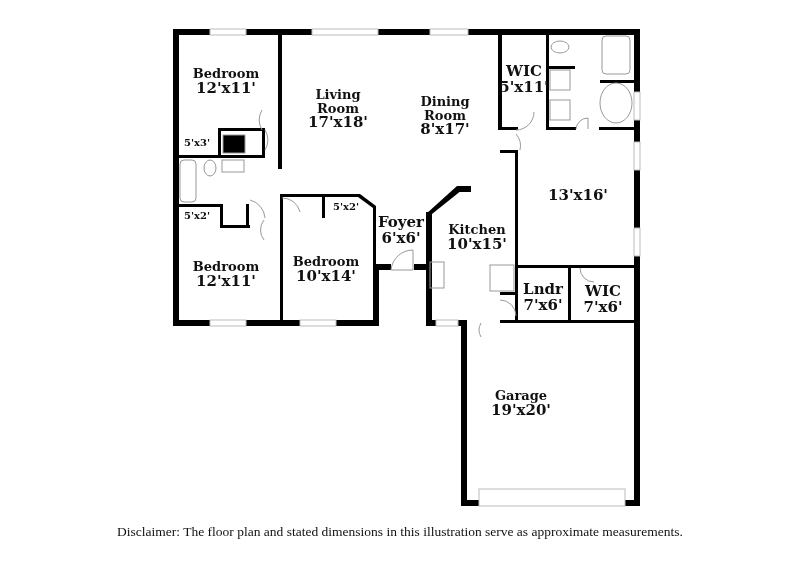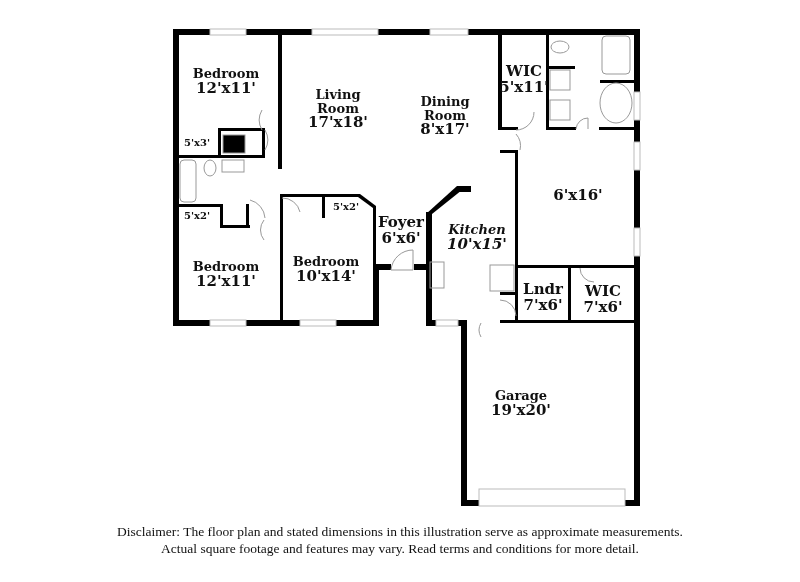--- a/index.html
+++ b/index.html
@@ -123,36 +123,36 @@
 </div>
 <div class="lbl" style="left:445px;top:117px;">
   <span class="n" style="white-space:normal;width:60px;">Dining Room</span>
   <span class="d">8'x17'</span>
 </div>
 <div class="lbl sm" style="left:524px;top:80px;">
   <span class="n">WIC</span>
   <span class="d">5'x11'</span>
 </div>
 <div class="lbl" style="left:578px;top:196px;">
-  <span class="d">6'x16'</span>
+  <span class="d">13'x16'</span>
 </div>
 <div class="lbl xs" style="left:197px;top:143px;">
   <span class="d">5'x3'</span>
 </div>
 <div class="lbl xs" style="left:197px;top:216px;">
   <span class="d">5'x2'</span>
 </div>
 <div class="lbl xs" style="left:346px;top:207px;">
   <span class="d">5'x2'</span>
 </div>
 <div class="lbl sm" style="left:401px;top:231px;">
   <span class="n">Foyer</span>
   <span class="d">6'x6'</span>
 </div>
-<div class="lbl" style="left:477px;top:238px;font-style:italic;">
+<div class="lbl" style="left:477px;top:238px;">
   <span class="n">Kitchen</span>
   <span class="d">10'x15'</span>
 </div>
 <div class="lbl" style="left:226px;top:275px;">
   <span class="n">Bedroom</span>
   <span class="d">12'x11'</span>
 </div>
 <div class="lbl" style="left:326px;top:270px;">
   <span class="n">Bedroom</span>
   <span class="d">10'x14'</span>
@@ -165,14 +165,13 @@
   <span class="n">WIC</span>
   <span class="d">7'x6'</span>
 </div>
 <div class="lbl" style="left:521px;top:404px;">
   <span class="n">Garage</span>
   <span class="d">19'x20'</span>
 </div>
 
 <div id="disclaimer">
   <span>Disclaimer: The floor plan and stated dimensions in this illustration serve as approximate measurements.</span>
-  <span>Actual square footage and features may vary. Read terms and conditions for more detail.</span>
 </div>
 
 </body></html>

